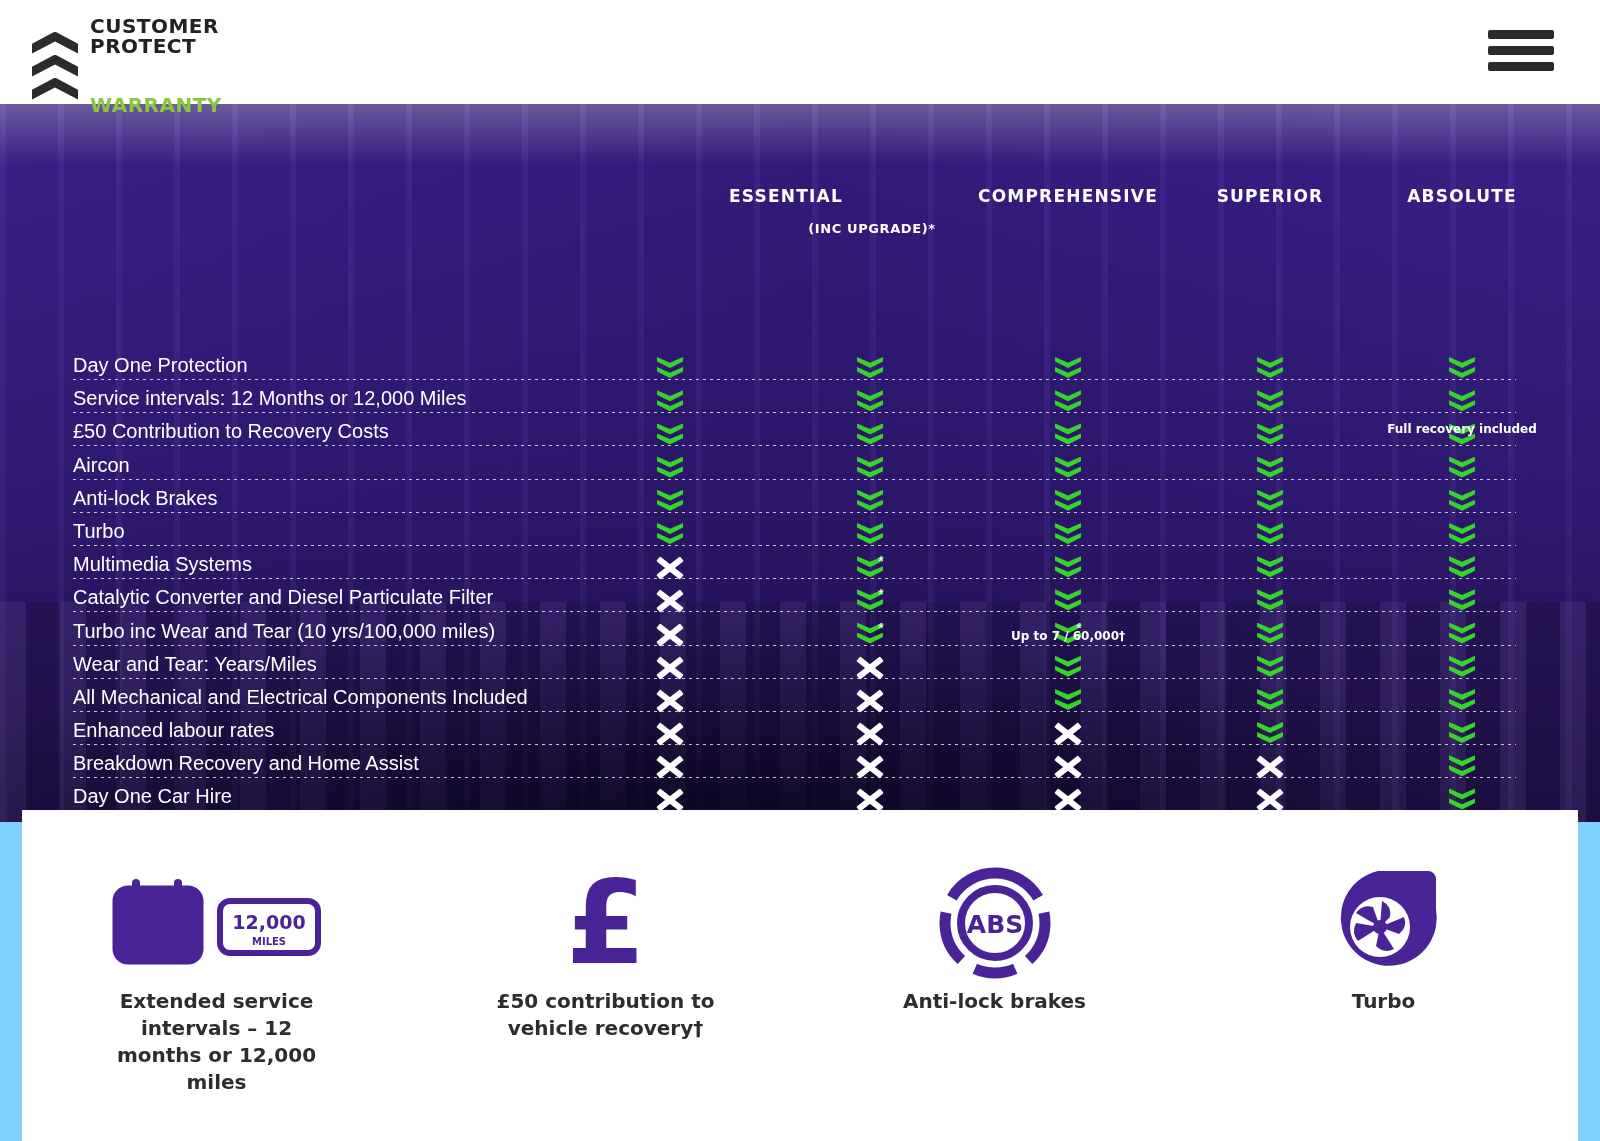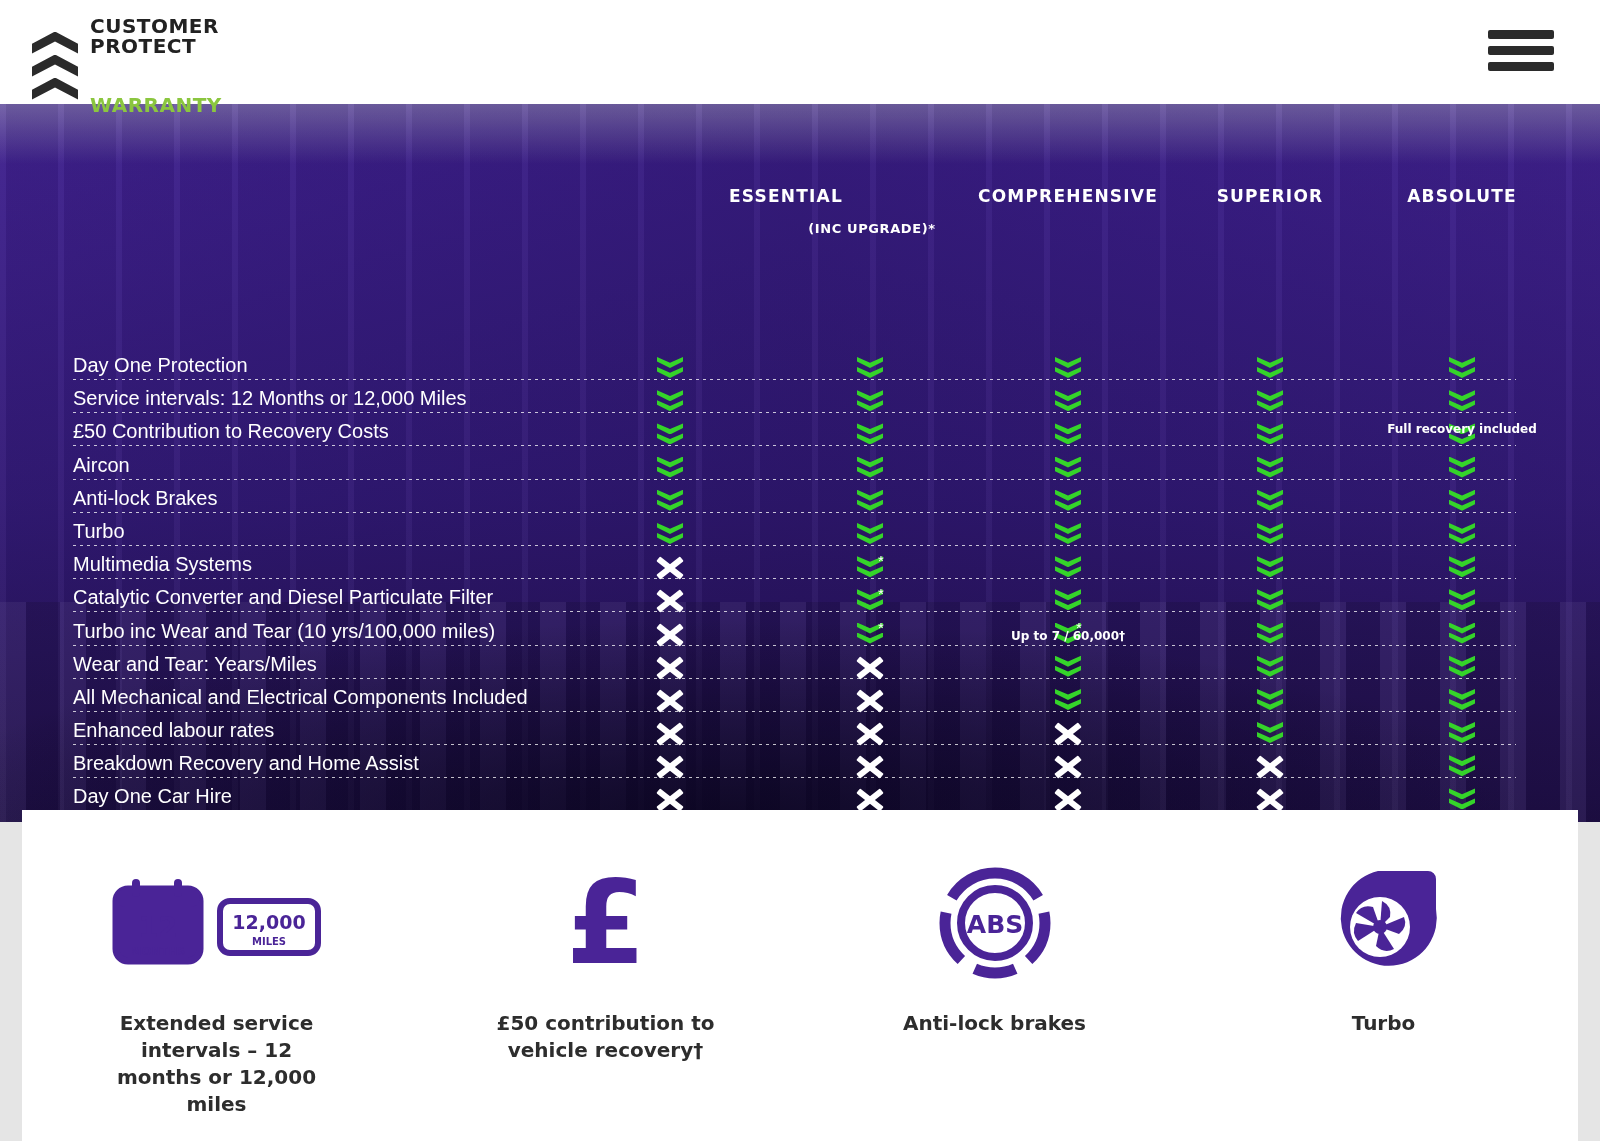--- a/index.html
+++ b/index.html
@@ -6,21 +6,21 @@
   html, body {
     margin: 0; padding: 0;
     background: #ffffff;
     font-family: "Liberation Sans", sans-serif;
   }
   #page {
     position: relative;
     width: 1600px;
     height: 1141px;
     overflow: hidden;
-    background: #e5e5e5;
+    background: #7dd3fc;
   }
 
   
   .site-header {
     position: absolute;
     top: 0; left: 0;
     width: 1600px;
     height: 104px;
     background: #ffffff;
     z-index: 20;
@@ -232,21 +232,20 @@
     align-items: center;
     padding-top: 48px;
   }
   .icon-art {
     height: 130px;
     display: flex;
     align-items: center;
     justify-content: center;
   }
   .icon-cap {
-    margin-top: 22px;
     width: 240px;
     text-align: center;
     color: #2d2d2d;
     font-family: "DejaVu Sans", sans-serif;
     font-weight: 700;
     font-size: 20px;
     line-height: 1.35;
   }
   .pv { fill: #4a2497; }
 </style>

